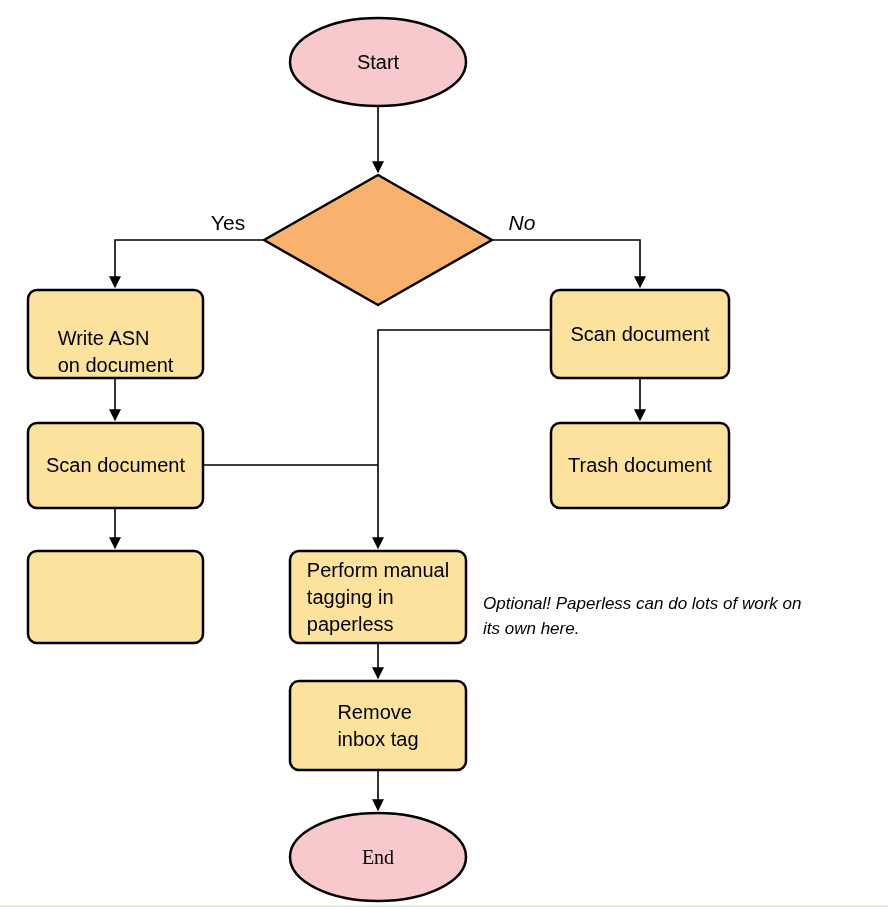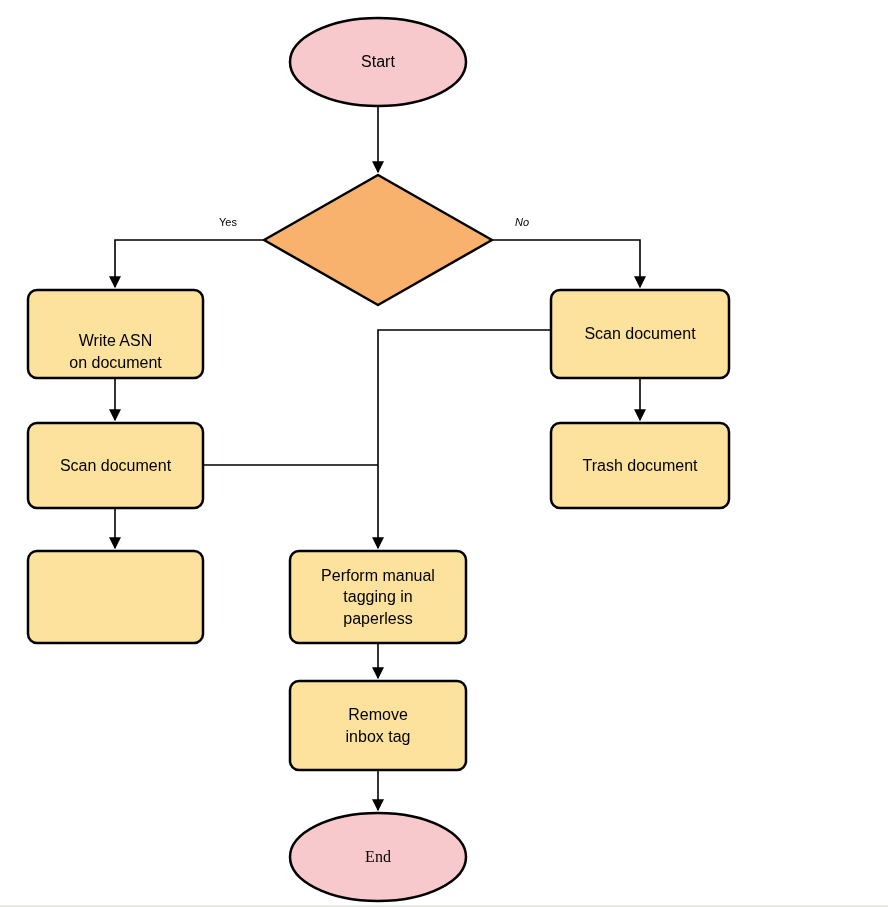--- a/index.html
+++ b/index.html
@@ -15,29 +15,29 @@
   #edges-and-shapes {
     position: absolute;
     left: 0; top: 0;
     width: 888px; height: 907px;
   }
   .node-label {
     position: absolute;
     display: flex;
     align-items: center;
     justify-content: center;
-    text-align: center;
+    text-align: left;
     white-space: pre-line;
-    font-size: 16px;
+    font-size: 20px;
     line-height: 1.35;
     pointer-events: none;
   }
   .edge-label {
     position: absolute;
-    font-size: 11px;
+    font-size: 21px;
     line-height: 1;
     transform: translate(-50%, -50%);
   }
   .annotation {
     position: absolute;
     font-style: italic;
     font-size: 17px;
     line-height: 1.45;
     white-space: pre-line;
     text-align: left;
@@ -105,16 +105,18 @@
 
   <div class="node-label" style="left:290px; top:681px; width:176px; height:89px;">Remove
 inbox tag</div>
 
   <div class="node-label" style="left:290px; top:813px; width:176px; height:88px;font-family:Liberation Serif, serif;">End</div>
 
   <div class="edge-label" style="left:228px; top:222px;">Yes</div>
 
   <div class="edge-label" style="left:522px; top:222px;font-style:italic;">No</div>
 
+  <div class="annotation" style="left:483px; top:592px; width:400px;">Optional! Paperless can do lots of work on
+its own here.</div>
 
   <div class="bottom-line"></div>
 
 </div>
 
 </body></html>

